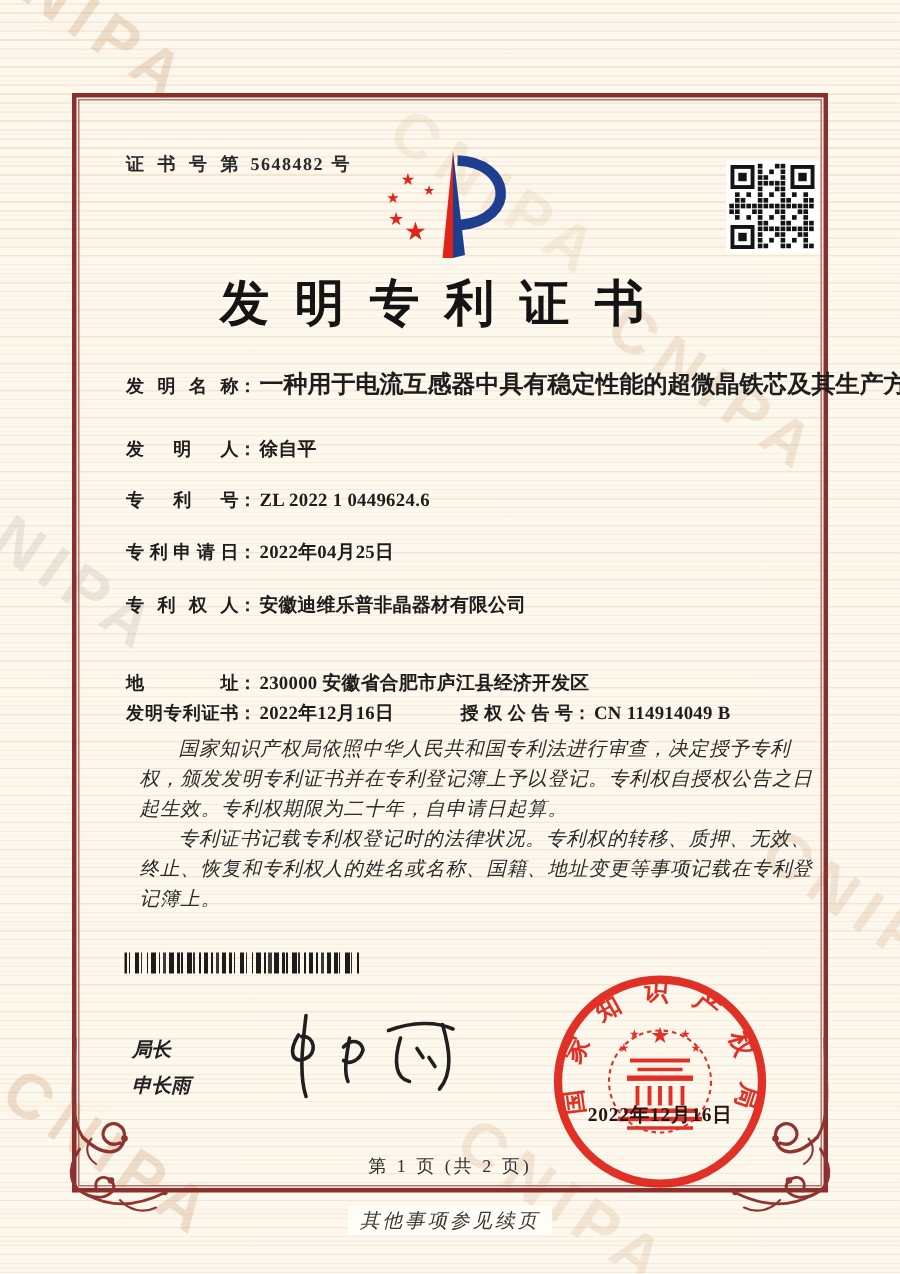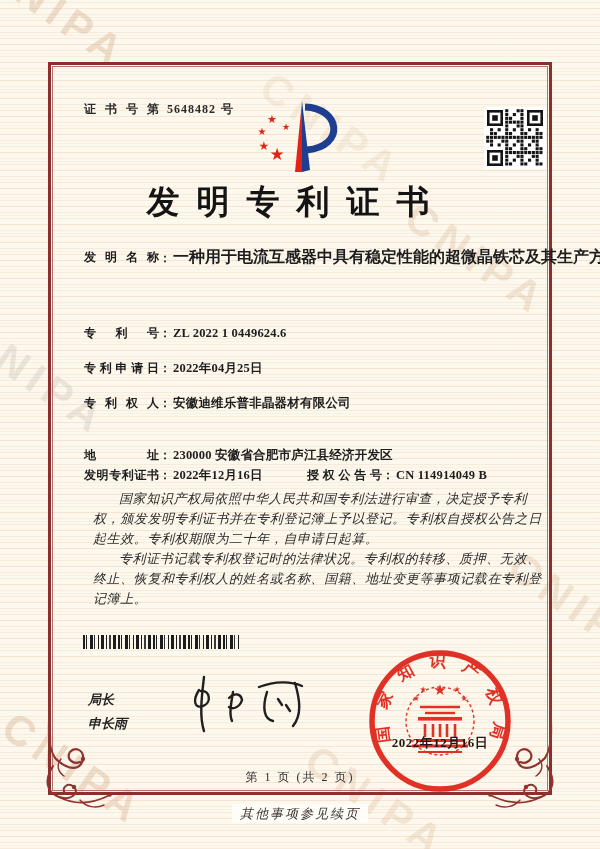--- a/index.html
+++ b/index.html
@@ -211,20 +211,23 @@
         <rect x="51.6" y="55.4" width="3.1" height="3.1"></rect>
         <rect x="55.4" y="55.4" width="3.1" height="3.1"></rect>
       </g>
   </svg>
 
   <div class="title">发明专利证书</div>
 
   <div class="row" style="top:249px">
     <span class="lbl">发明名称</span><span class="cl">：</span><span class="val" style="font-size:16px;letter-spacing:0;margin-top:40px;">一种用于电流互感器中具有稳定性能的超微晶铁芯及其生产方法</span>
   </div>
+  <div class="row" style="top:291px">
+    <span class="lbl">发明人</span><span class="cl">：</span><span class="val">徐自平</span>
+  </div>
   <div class="row" style="top:325px">
     <span class="lbl">专利号</span><span class="cl">：</span><span class="val">ZL 2022 1 0449624.6</span>
   </div>
   <div class="row" style="top:360px">
     <span class="lbl">专利申请日</span><span class="cl">：</span><span class="val">2022年04月25日</span>
   </div>
   <div class="row" style="top:395px">
     <span class="lbl">专利权人</span><span class="cl">：</span><span class="val">安徽迪维乐普非晶器材有限公司</span>
   </div>
   <div class="row" style="top:447px">

